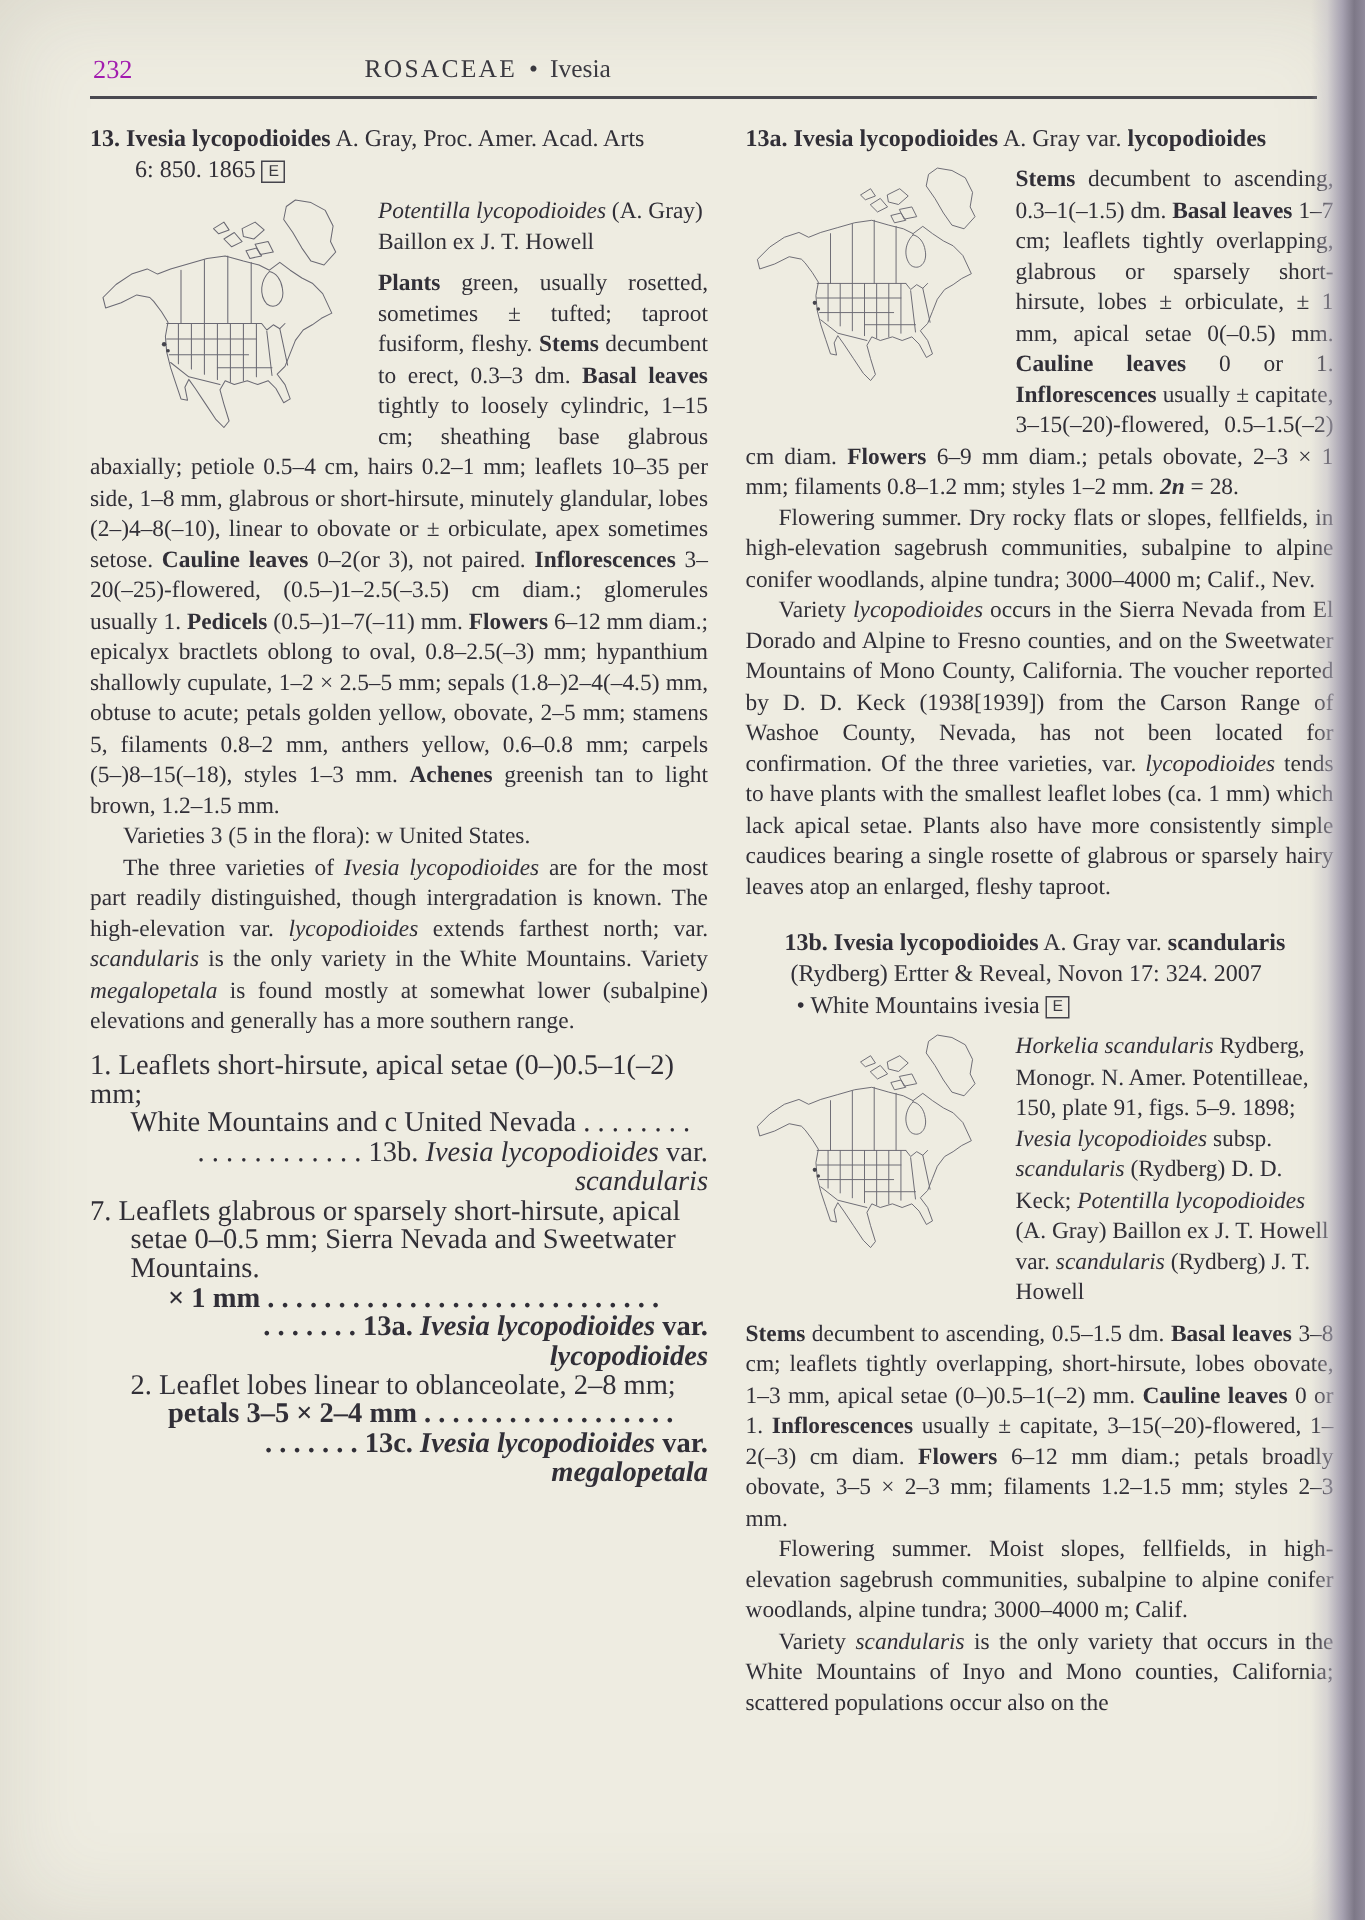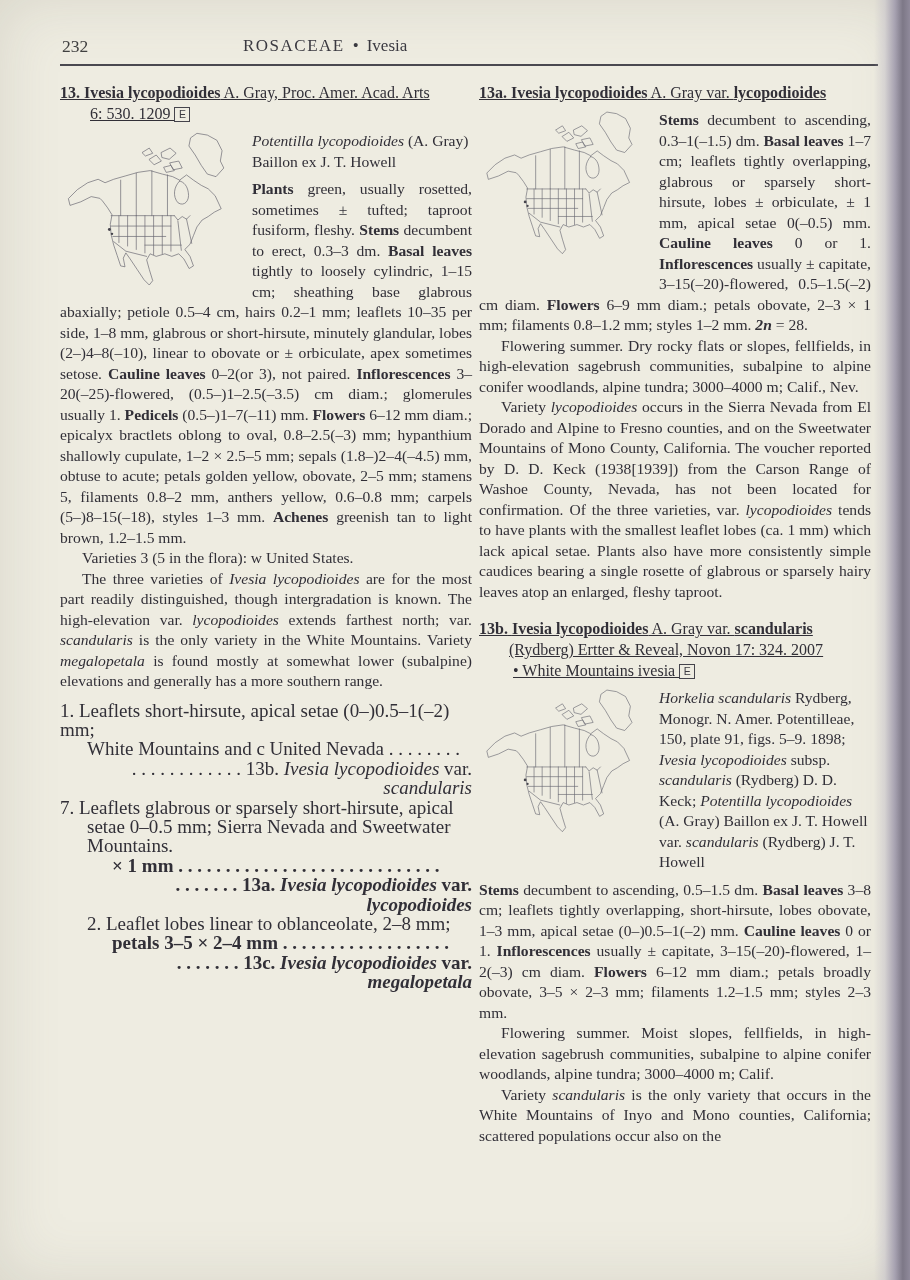--- a/index.html
+++ b/index.html
@@ -5,74 +5,74 @@
   html,body{margin:0;padding:0;}
   body{width:910px;height:1280px;position:relative;background:#b9b4bd;
        font-family:"Liberation Serif",serif;}
   .page{position:absolute;left:0;top:0;width:910px;height:1280px;
         background:#eeece1;overflow:hidden;
         box-shadow:inset 0 0 60px rgba(120,115,100,0.18);}
   .gutter{position:absolute;right:0;top:0;width:36px;height:1280px;
         background:linear-gradient(to right, rgba(190,186,198,0) 0%,
           rgba(190,186,198,0.45) 30%, #a7a2b1 58%, #7d7887 80%, #908a9b 100%);}
   
-  .pageno{position:absolute;left:62px;top:36px;font-size:17.5px;color:#404040;}
+  .pageno{position:absolute;left:62px;top:36px;font-size:17.5px;color:#a21caf;}
   .running-head{position:absolute;left:243px;top:36px;font-size:17px;color:#3a3940;}
   .running-head .fam{letter-spacing:1.5px;}
   .running-head .sep{padding:0 8px;}
   .running-head .gen{}
   .head-rule{position:absolute;left:60px;top:64px;width:818px;height:2px;
         background:#4a4950;}
   
   .col{position:absolute;top:82px;font-size:15.6px;line-height:20.5px;
         color:#312f37;text-align:justify;}
   .col-left{left:60px;width:412px;}
-  .col-right{left:479px;width:392px;}
+  .col-right{left:497px;width:392px;}
   
-  .sp-head{font-size:16px;line-height:21px;text-align:left;text-decoration:underline;}
+  .sp-head{font-size:16px;line-height:21px;text-align:left;}
   .hang{padding-left:30px;}
   .bullet-line{padding-left:34px;text-align:left;}
   
   .run-b{font-weight:bold;}
   .run-i{font-style:italic;}
   .run-bi{font-weight:bold;font-style:italic;}
   .run-box{display:inline-block;border:1.3px solid #45444c;padding:0 3.5px;
         font-family:"Liberation Sans",sans-serif;font-size:10.5px;line-height:13px;
         vertical-align:1.5px;color:#3c3b42;}
   
   .map{float:left;margin:5px 10px 3px 0;}
   .map-l{width:182px;height:168px;}
   .map-r{width:170px;height:170px;}
   .map svg{width:100%;height:100%;}
   
   p{margin:0;}
   .syn{text-align:left;margin-top:7px;}
   .desc{margin-top:7px;}
   .para{text-indent:22px;}
-  .sect{margin-top:16px;}
+  .sect{margin-top:16px;margin-left:26px;}
   
   .key{margin-top:9px;font-size:19px;line-height:19.4px;text-align:left;}
   .k-l0{padding-left:0;}
   .k-l1{padding-left:27px;}
   .k-l2{padding-left:52px;font-weight:bold;}
   .k-r{text-align:right;}
 </style>
 </head>
 <body>
 
 <div class="page">
   <div class="pageno">232</div>
   <div class="running-head">
     <span class="fam">ROSACEAE</span><span class="sep">•</span><span class="gen">Ivesia</span>
   </div>
   <div class="head-rule"></div>
 
   <div class="col col-left">
     <div class="sp-head"><span class="run-b">13.</span><span class="run-n">  </span><span class="run-b">Ivesia lycopodioides</span><span class="run-n">  A. Gray, Proc. Amer. Acad. Arts</span></div>
-    <div class="sp-head hang"><span class="run-n">6: 530.  1209   </span><span class="run-box">E</span></div>
+    <div class="sp-head hang"><span class="run-n">6: 850.  1865   </span><span class="run-box">E</span></div>
 
     <div class="map map-l">
   <svg viewBox="0 0 210 190" xmlns="http://www.w3.org/2000/svg" preserveAspectRatio="xMidYMin meet">
     <g fill="none" stroke="#6a6973" stroke-width="0.8" stroke-linejoin="round" stroke-linecap="round">
       <path d="M151 10 L158 5 L170 7 L181 13 L187 25 L185 37 L189 45 L180 55 L170 52 L163 42 L156 30 L149 20 Z"></path>
       <path d="M117 27 L127 22 L134 28 L126 35 L118 33 Z"></path>
       <path d="M103 35 L111 30 L117 37 L109 41 Z"></path>
       <path d="M127 39 L137 37 L141 45 L131 47 Z"></path>
       <path d="M95 27 L103 22 L107 28 L99 31 Z"></path>
       <path d="M120 44 L128 42 L132 48 L123 50 Z"></path>

